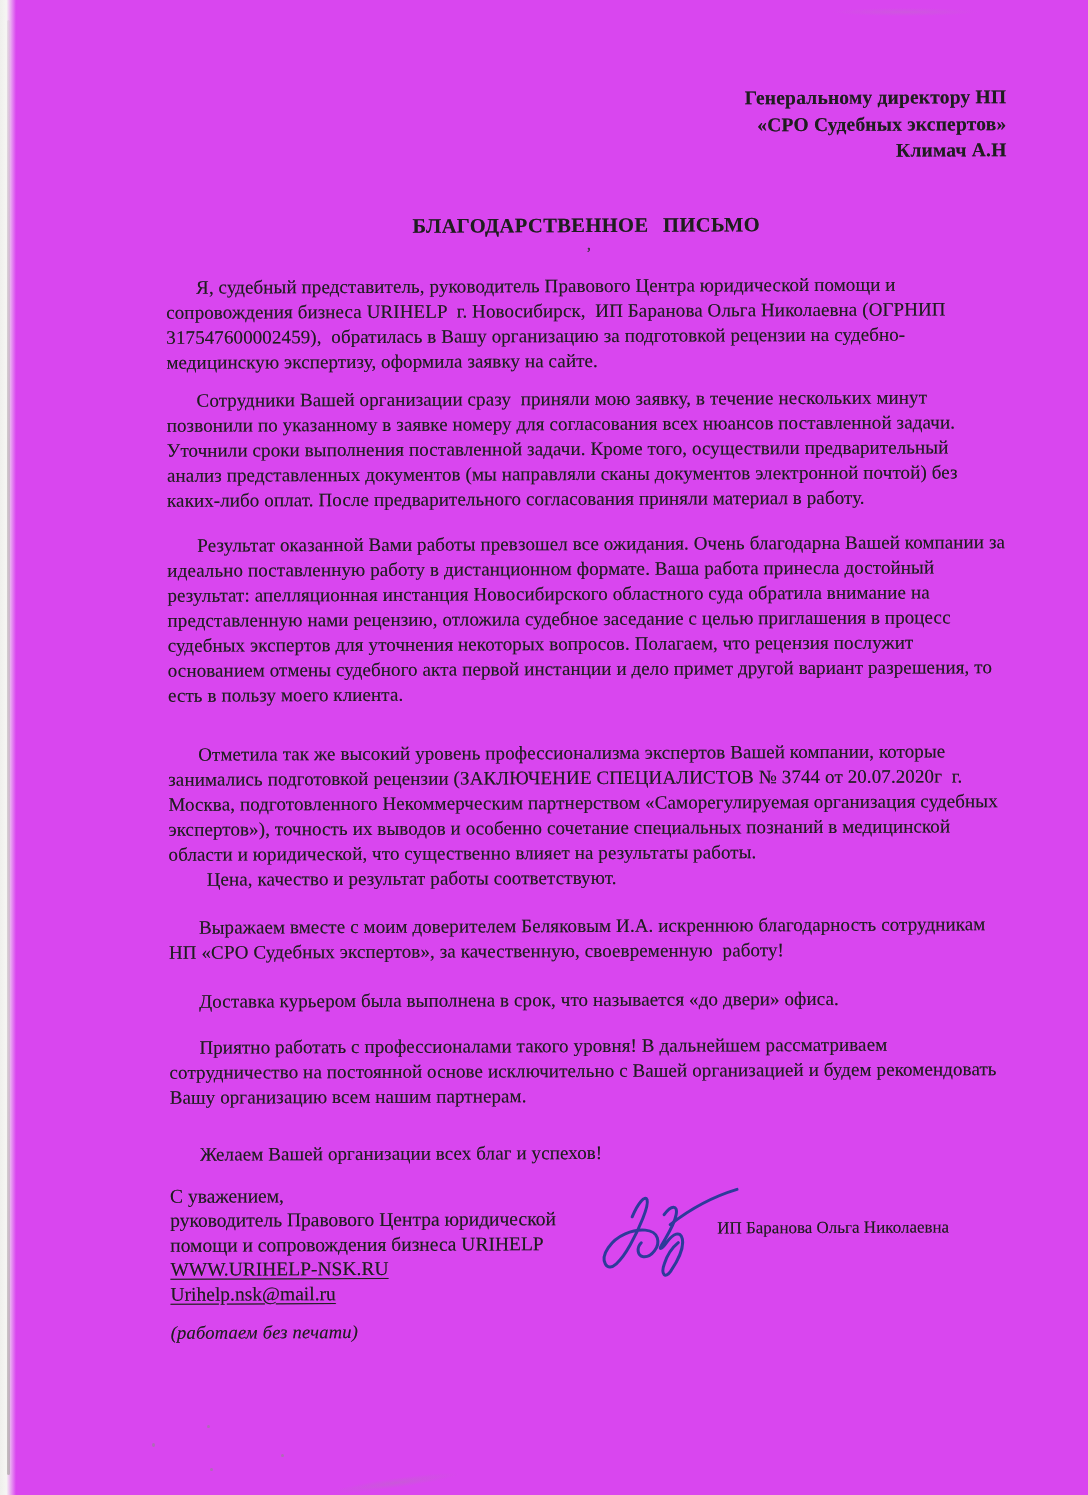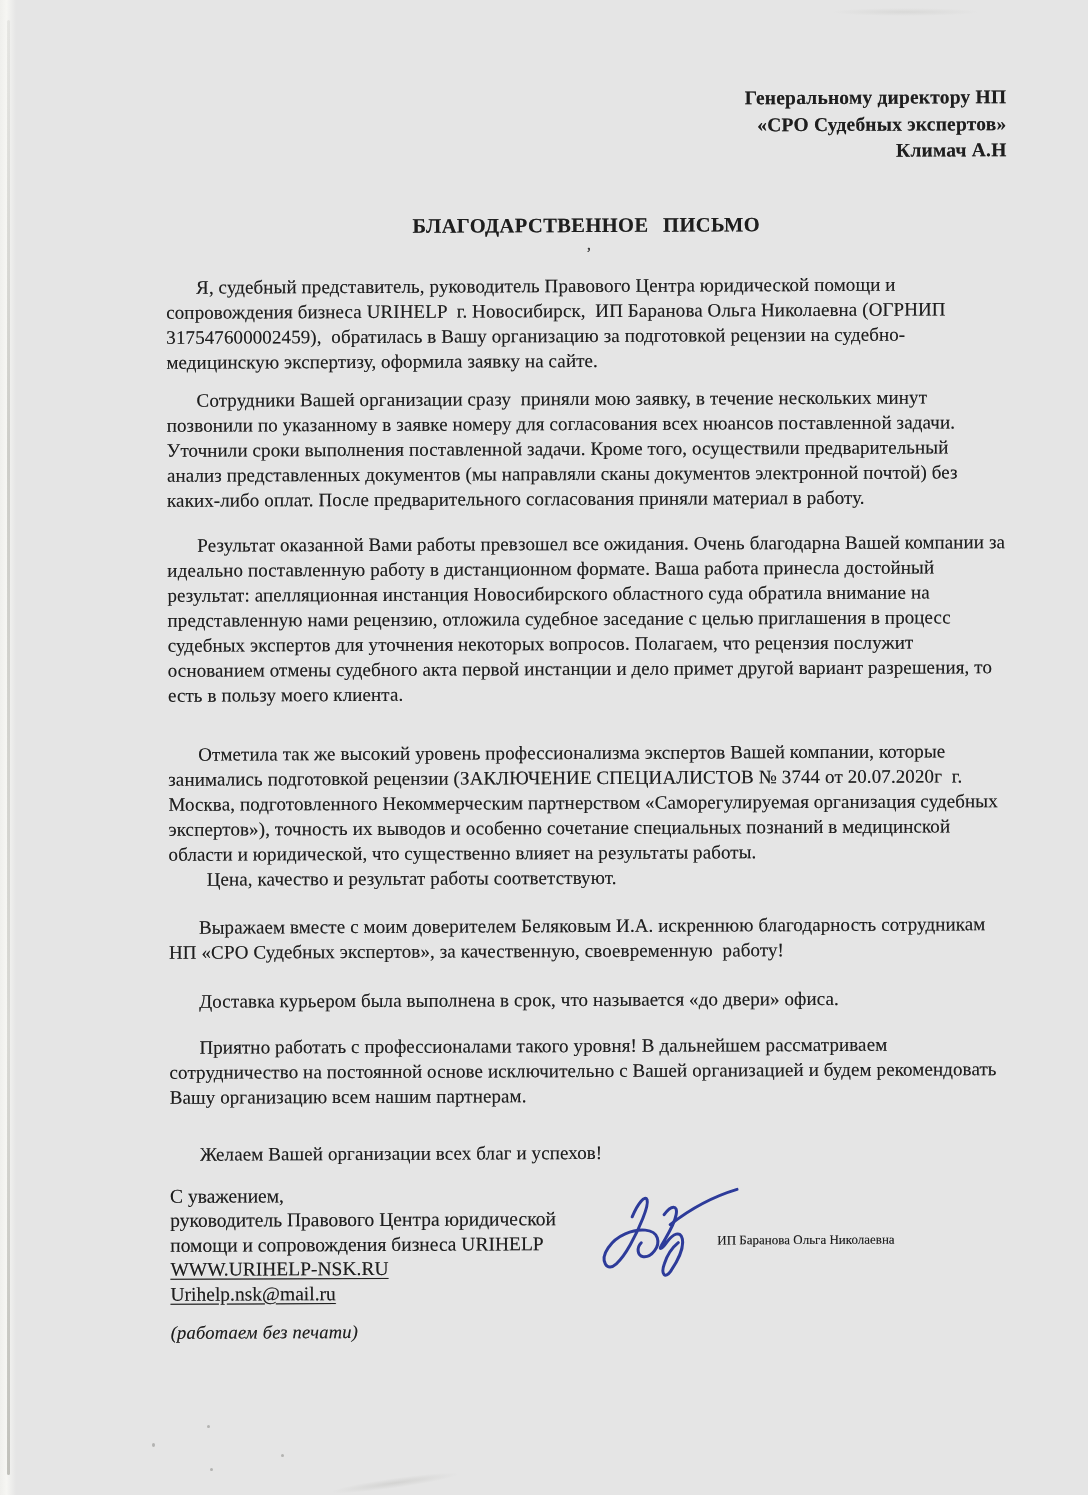--- a/index.html
+++ b/index.html
@@ -6,21 +6,21 @@
   body{
     width:1088px;height:1495px;
     background:#ffffff;
     font-family:"Liberation Serif","DejaVu Serif",serif;
     color:#1e1e1e;
     position:relative;
     overflow:hidden;
   }
   .page{
     position:absolute;inset:0;
-    background:#e5e5e5;
+    background:#d946ef;
     overflow:hidden;
   }
   
   .scan-edge{
     position:absolute;left:0;top:0;width:16px;height:1495px;
     background:linear-gradient(90deg,#efefec 0%,#f6f6f3 40%,rgba(255,255,255,0) 100%);
   }
   .scan-edge-line{
     position:absolute;left:7px;top:20px;width:3px;height:1455px;
     background:linear-gradient(180deg,rgba(190,190,184,.25) 0%,rgba(175,175,168,.55) 30%,rgba(185,185,178,.45) 70%,rgba(160,160,152,.6) 100%);
@@ -85,23 +85,23 @@
     margin-top:18px;
     font-size:19.5px;
     line-height:24.5px;
   }
   .sig-left div{white-space:nowrap;}
   .sig-link{
     text-decoration:underline;
     text-underline-offset:3px;
   }
   .principal{
-    position:absolute;left:547px;top:46px;
+    position:absolute;left:547px;top:34px;
     white-space:nowrap;
-    font-size:13px;
+    font-size:17px;
   }
   .signature-svg{
     position:absolute;left:428px;top:0px;
   }
   .note{
     margin-top:16px;
     font-style:italic;
     font-size:18.5px;
     letter-spacing:.2px;
   }

